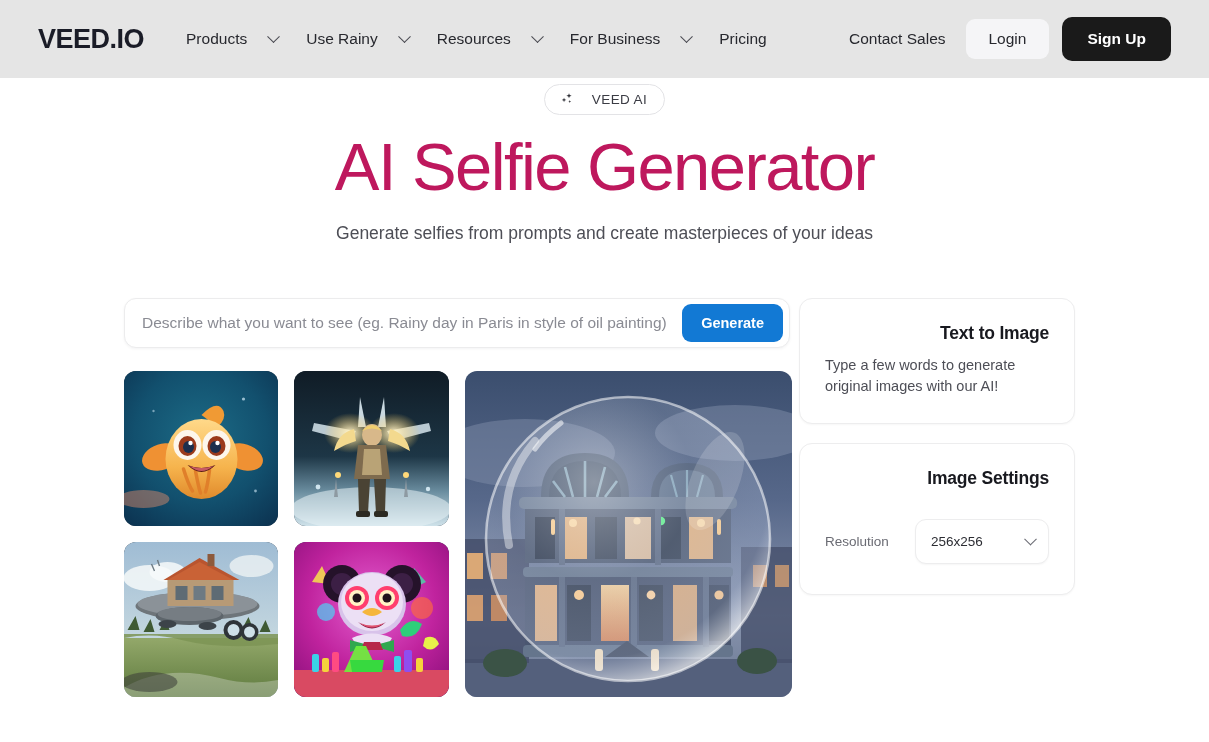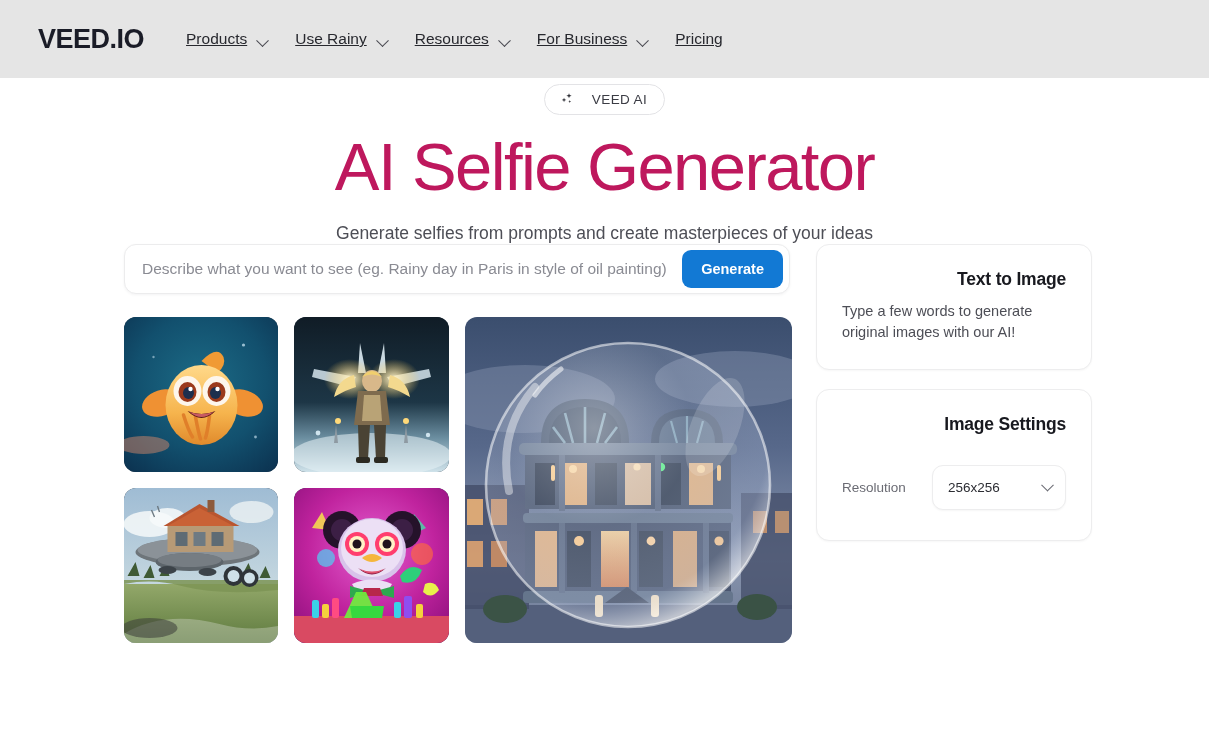--- a/index.html
+++ b/index.html
@@ -29,29 +29,28 @@
     line-height: 1;
     white-space: nowrap;
   }
   .nav {
     display: flex;
     align-items: center;
     gap: 0px;
   }
   .nav-item {
     display: flex;
-    align-items: flex-end;
-    gap: 11px;
+    align-items: center;
+    gap: 22px;
     font-size: 15.5px;
     color: #27282e;
     padding: 9px 14px;
     border-radius: 8px;
     cursor: pointer;
     white-space: nowrap;
-    text-decoration: underline;
   }
   .chev {
     display: inline-block;
     width: 9px; height: 9px;
     border-right: 1.6px solid #4a4b52;
     border-bottom: 1.6px solid #4a4b52;
     transform: rotate(45deg) translate(-2px,-2px);
     flex: none;
   }
   .header-right {
@@ -121,22 +120,23 @@
   .hero-sub {
     margin-top: 21px;
     font-size: 17.5px;
     color: #4d4e56;
     font-weight: 400;
   }
 
   
   .main {
     display: flex;
-    gap: 26px;
+    gap: 9px;
     padding: 0 0 0 124px;
+    margin-top: 54px;
     align-items: flex-start;
   }
   .left-col { width: 666px; flex: none; }
 
   .prompt-bar {
     display: flex;
     align-items: center;
     height: 50px;
     border: 1px solid #ececed;
     border-radius: 12px;
@@ -290,20 +290,25 @@
     </div>
     <div class="nav-item">
       <span>For Business</span>
       <span class="chev"></span>
     </div>
     <div class="nav-item">
       <span>Pricing</span>
     </div>
   </nav>
 
+  <div class="header-right">
+    <div class="contact-sales">Contact Sales</div>
+    <button class="login-btn">Login</button>
+    <button class="signup-btn">Sign Up</button>
+  </div>
 </div>
 
 <div class="hero">
   <div class="badge">
     <svg class="sparkle-icon" width="15" height="15" viewBox="0 0 16 16" fill="#2b2c33">
       <path d="M9.6 1.2l.72 2.06 2.08.7-2.08.72-.72 2.06-.7-2.06-2.1-.72 2.1-.7z"></path>
       <path d="M4.3 6.0l.62 1.78 1.8.62-1.8.62-.62 1.78-.62-1.78L1.9 8.4l1.78-.62z"></path>
       <path d="M10.4 8.6l.4 1.14 1.16.4-1.16.4-.4 1.14-.4-1.14-1.14-.4 1.14-.4z"></path>
     </svg>
     <span>VEED AI</span>

